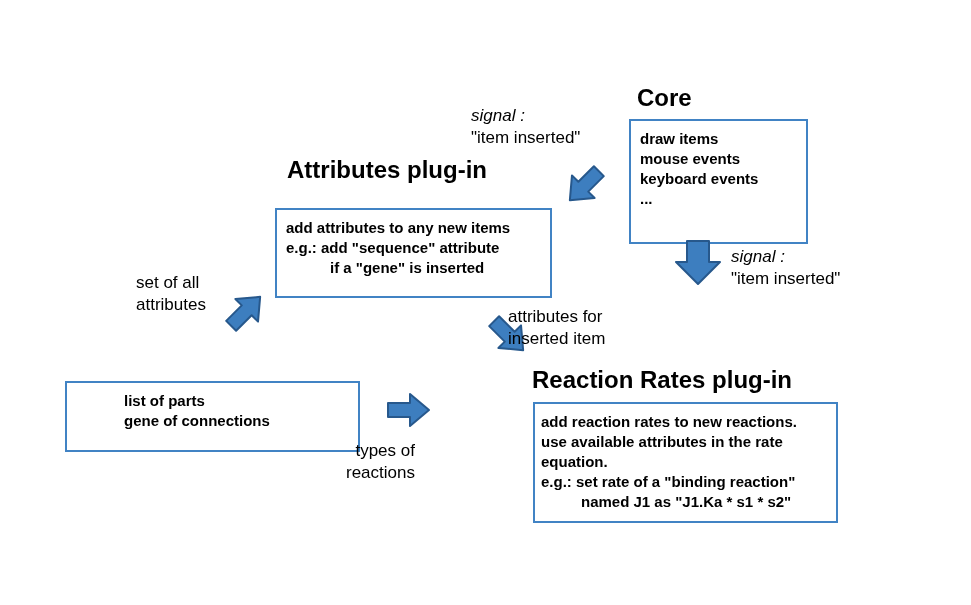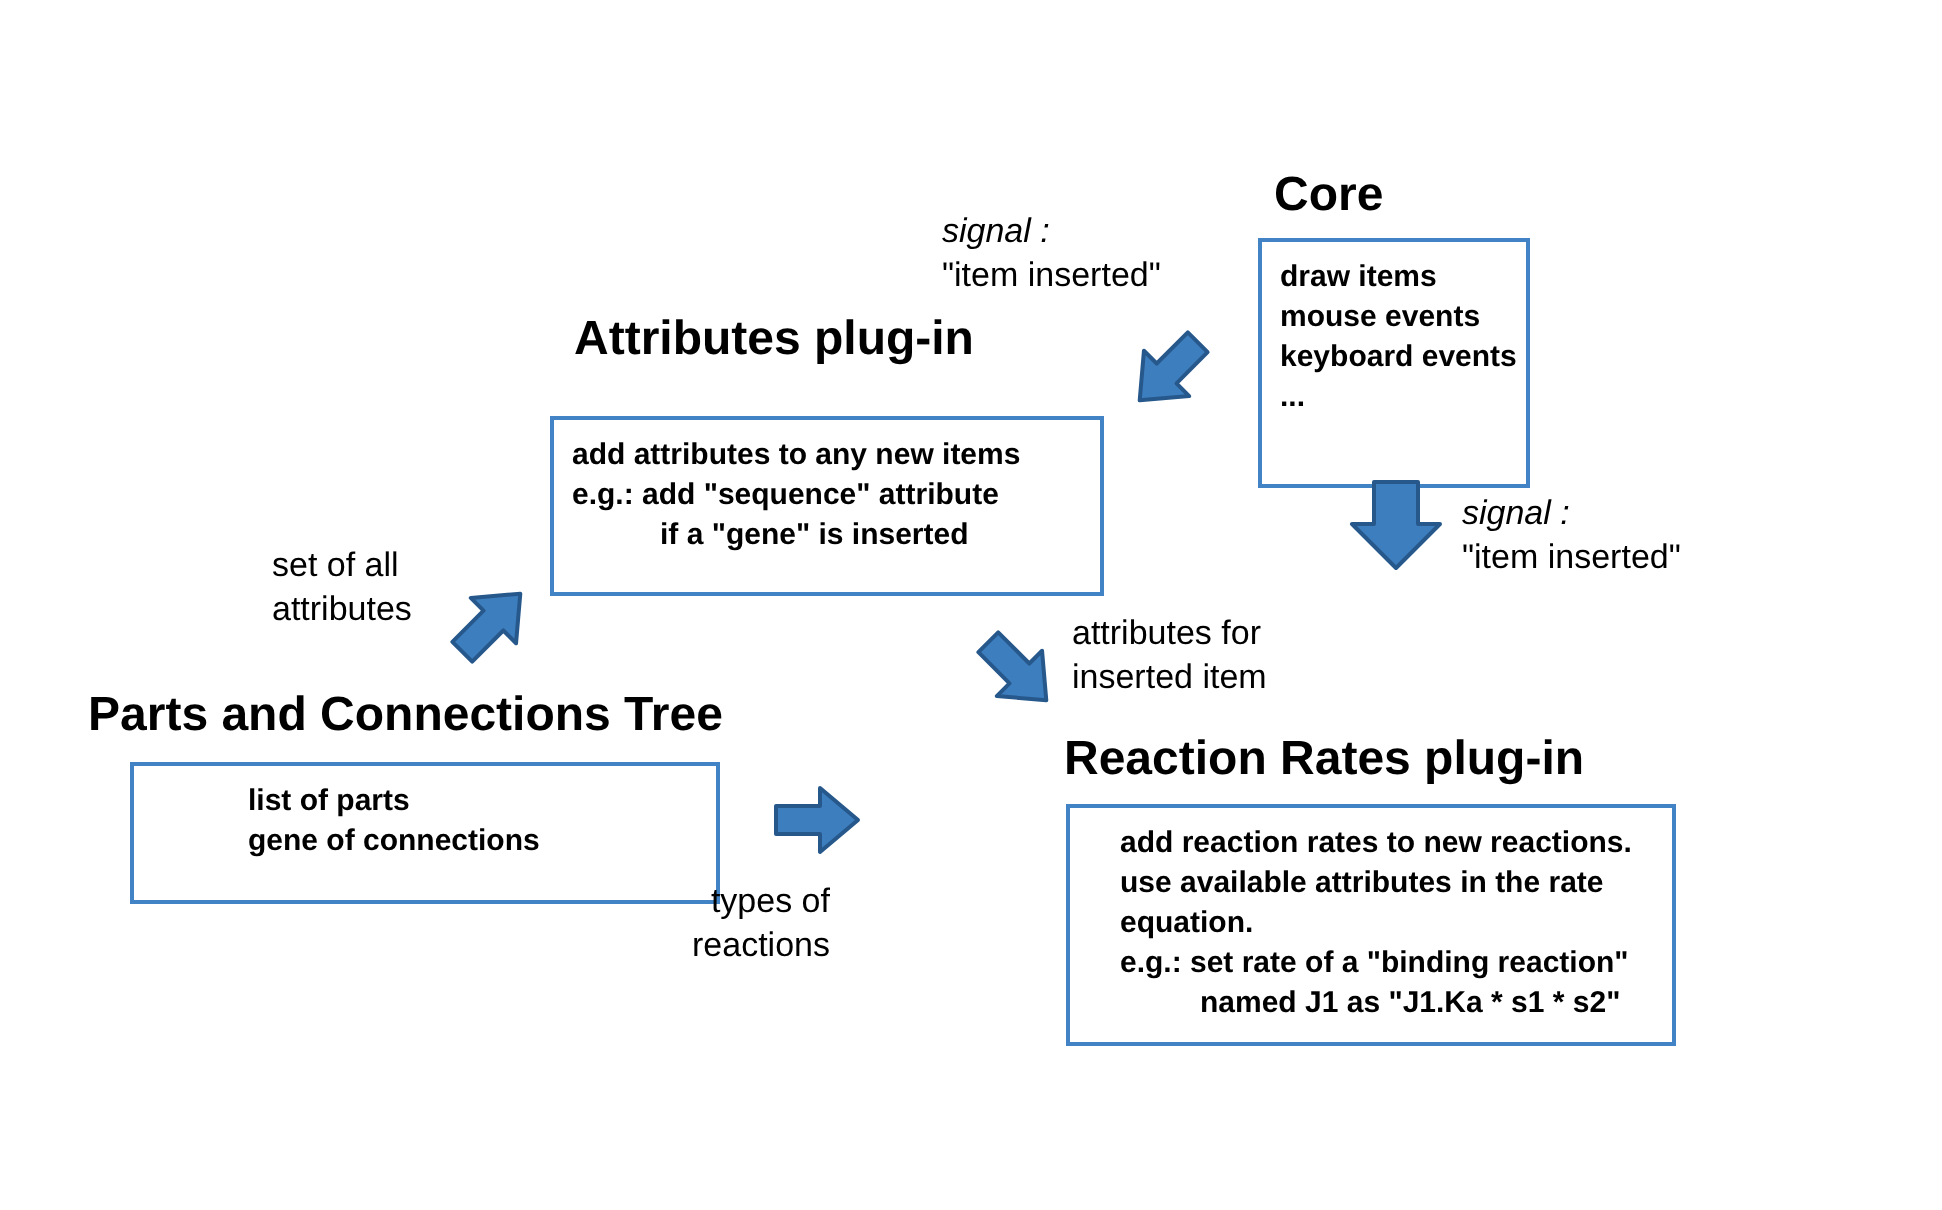--- a/index.html
+++ b/index.html
@@ -51,21 +51,21 @@
     stroke-width: 2;
     stroke-linejoin: round;
   }
 </style>
 </head>
 <body>
 
 <div id="canvas">
 
   <div class="abs node-title" style="left:637px; top:84px;">Core</div>
-  <div class="abs node-box" style="left:629px; top:119px; width:136px; height:125px;">
+  <div class="abs node-box" style="left:629px; top:119px; width:179px; height:125px;">
     <div class="box-text">
       <div class="box-line">draw items</div>
       <div class="box-line">mouse events</div>
       <div class="box-line">keyboard events</div>
       <div class="box-line">...</div>
     </div>
   </div>
 
   <div class="abs flow-label" style="left:471px; top:105px;">
     <div class="signal-word">signal :</div>
@@ -97,44 +97,43 @@
     <div>set of all</div>
     <div>attributes</div>
   </div>
   <svg class="abs arrow" style="left:225px; top:294px; transform:rotate(-45deg);" width="42" height="34" viewBox="0 0 42 34">
     <polygon points="0,10 22,10 22,1 41,17 22,33 22,24 0,24"></polygon>
   </svg>
 
   <svg class="abs arrow" style="left:488px; top:319px; transform:rotate(45deg);" width="42" height="34" viewBox="0 0 42 34">
     <polygon points="0,10 22,10 22,1 41,17 22,33 22,24 0,24"></polygon>
   </svg>
-  <div class="abs flow-label" style="left:536px; top:306px;">
+  <div class="abs flow-label" style="left:508px; top:306px;">
     <div>attributes for</div>
     <div>inserted item</div>
   </div>
 
-  <div class="abs node-title" style="left:44px; top:344px;">Parts and Connections Tree</div>
   <div class="abs node-box" style="left:65px; top:381px; width:295px; height:71px;padding-left:48px;">
     <div class="box-text">
       <div class="box-line">list of parts</div>
       <div class="box-line">gene of connections</div>
     </div>
   </div>
 
   <svg class="abs arrow" style="left:388px; top:393px;" width="42" height="34" viewBox="0 0 42 34">
     <polygon points="0,10 22,10 22,1 41,17 22,33 22,24 0,24"></polygon>
   </svg>
   <div class="abs flow-label" style="left:346px; top:440px;text-align:right;">
     <div>types of</div>
     <div>reactions</div>
   </div>
 
   <div class="abs node-title" style="left:532px; top:366px;">Reaction Rates plug-in</div>
   <div class="abs node-box" style="left:533px; top:402px; width:305px; height:121px;">
-    <div class="box-text" style="padding:8px 6px;margin-left:19px;">
+    <div class="box-text" style="padding:8px 6px;">
       <div class="box-line">add reaction rates to new reactions.</div>
       <div class="box-line">use available attributes in the rate</div>
       <div class="box-line">equation.</div>
       <div class="box-line">e.g.: set rate of a "binding reaction"</div>
       <div class="box-line indent-40">named J1 as "J1.Ka * s1 * s2"</div>
     </div>
   </div>
 
 </div>
 

